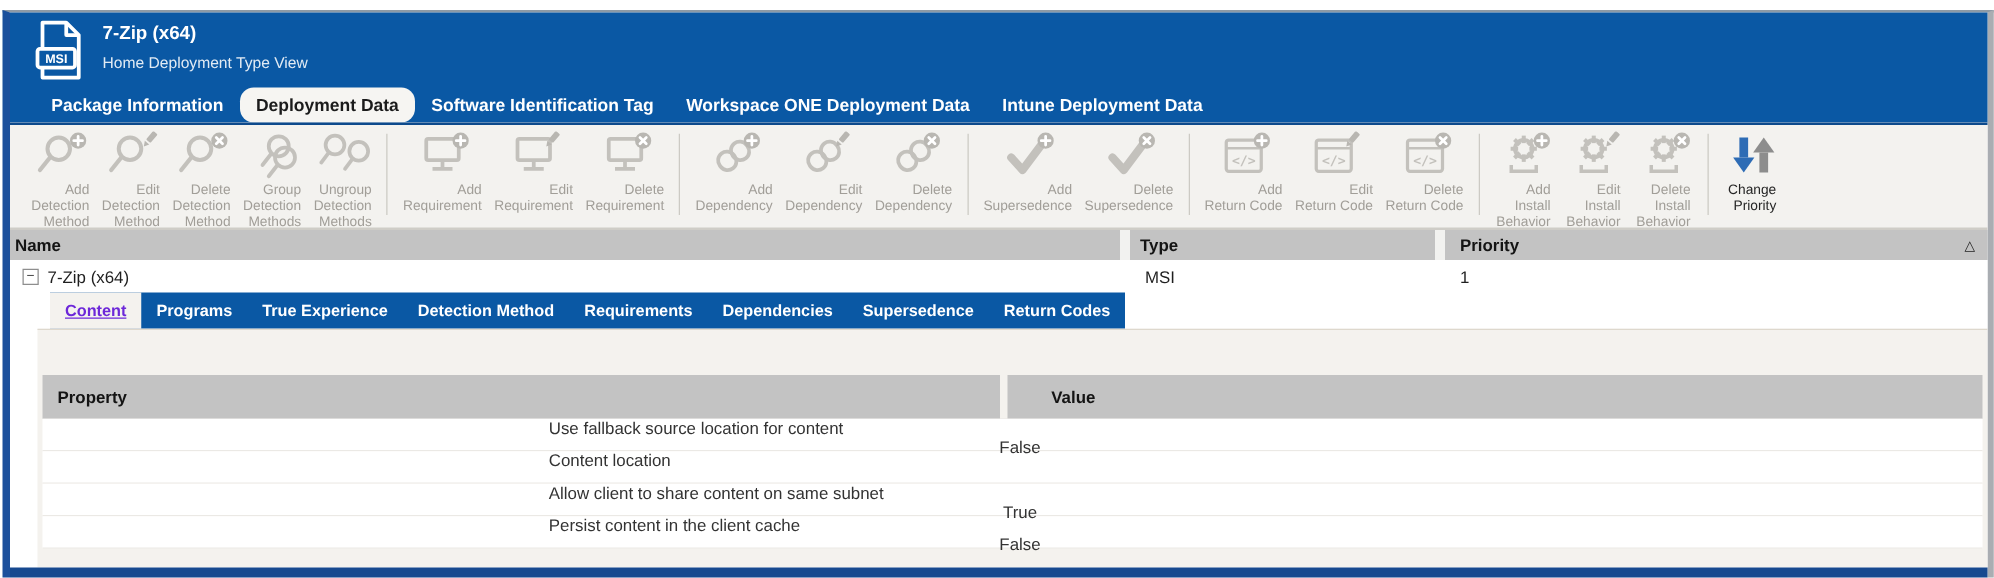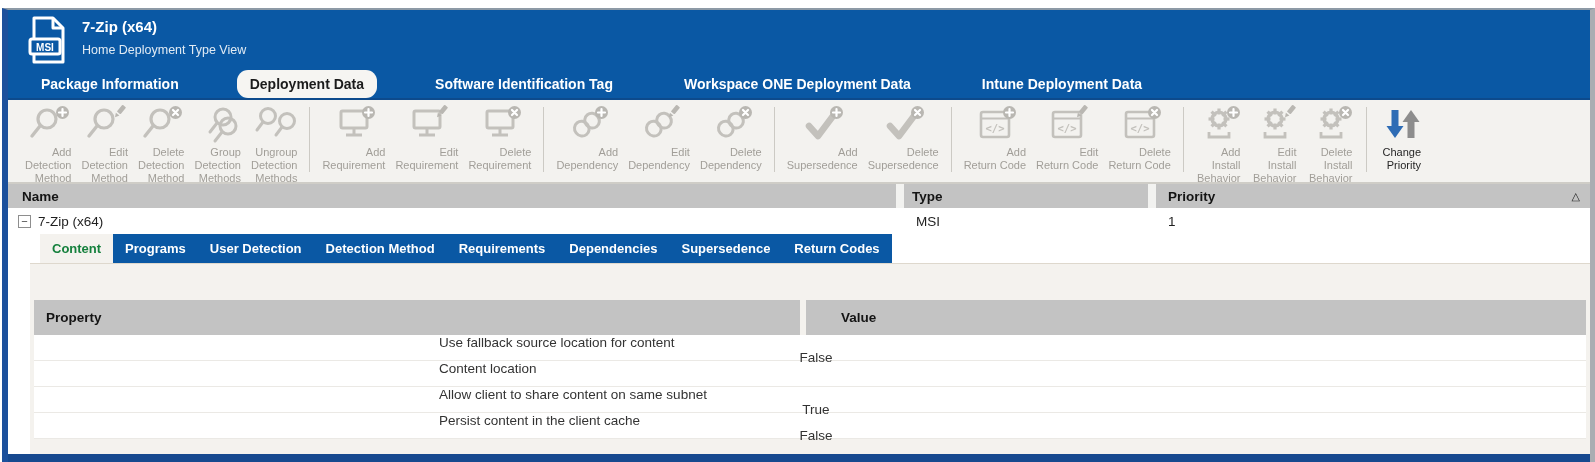--- a/index.html
+++ b/index.html
@@ -7,57 +7,57 @@
   *{box-sizing:border-box;}
   .window{position:absolute;top:8px;left:2px;width:1593px;height:454px;
     border-top:2px solid #8d9aa6;border-left:6px solid #1c509c;border-right:5px solid #a9adb2;
     background:#fff;display:flex;flex-direction:column;}
   
   .header{height:88px;background:#0a58a4;padding:6px 0 0 20px;flex:none;}
   .title-row{display:flex;align-items:flex-start;gap:14px;height:52px;}
   .titles{display:flex;flex-direction:column;padding-top:2px;}
   .win-title{color:#fff;font-weight:bold;font-size:15px;}
   .win-subtitle{color:rgba(255,255,255,.88);font-size:12.5px;margin-top:8px;}
-  .main-tabs{display:flex;margin-top:2px;height:28px;gap:45px;}
+  .main-tabs{display:flex;margin-top:2px;height:28px;}
   .main-tab{display:flex;align-items:center;padding:0 13px;color:#fff;font-weight:bold;
     font-size:14px;cursor:default;}
   .main-tab.active{background:#f6f5f2;color:#1b1b1b;border-radius:11px;}
   
   .toolbar{height:86px;background:#f3f2ef;border-top:2px solid #0d4a8c;
     border-bottom:2px solid #cfcdc7;display:flex;align-items:flex-start;
     padding:5px 0 0 12px;flex:none;overflow:hidden;}
   .tb-btn{display:flex;flex-direction:column;align-items:center;min-width:56px;
     padding:0 5px;cursor:default;}
   .tb-btn .ticon{width:44px;height:40px;flex:none;}
   .tb-btn .lbl{white-space:pre-line;font-size:11px;line-height:1.18;text-align:right;
     color:#a19e98;margin-top:1px;}
   .tb-btn.enabled .lbl{color:#262626;}
   .tb-sep{width:1px;background:#cccac4;margin:2px 7px 10px 7px;align-self:stretch;flex:none;}
   
   .grid-header{height:24px;background:#c3c3c3;display:flex;align-items:center;
     font-weight:bold;font-size:13.5px;color:#141414;flex:none;}
-  .gh-name{width:888px;padding-left:14px;}
+  .gh-name{width:888px;padding-left:4px;}
   .gh-gap{width:8px;align-self:stretch;background:#f2f2f0;}
   .gh-type{width:244px;padding-left:8px;}
   .gh-priority{flex:1;display:flex;align-items:center;padding-left:12px;}
   .sort{margin-left:auto;margin-right:10px;font-size:11px;font-weight:normal;color:#222;}
   .grid-row{height:26px;background:#fff;display:flex;align-items:center;
     font-size:13.5px;color:#1f1f1f;flex:none;}
   .gr-name{width:888px;padding-left:10px;display:flex;align-items:center;gap:7px;}
   .gr-gap{width:8px;}
   .gr-type{width:244px;padding-left:12px;}
   .gr-priority{flex:1;padding-left:12px;}
   .expander{width:13px;height:13px;border:1px solid #8e8e8e;background:#fff;font-size:11px;
     line-height:10px;text-align:center;color:#444;flex:none;}
   
   .subtab-row{height:29px;background:#fff;padding-left:32px;display:flex;flex:none;}
   .subtabs{display:flex;background:#0a58a4;}
   .subtab{display:flex;align-items:center;padding:0 12px;color:#fff;font-weight:bold;
     font-size:13px;cursor:default;}
-  .subtab.active{background:#f4f2ee;color:#15803d;}
+  .subtab.active{background:#f4f2ee;color:#6d28d9;text-decoration:underline;}
   
   .panel{flex:1;margin-left:22px;background:#f4f2ee;border-top:1px solid #ded8cd;
     padding:36px 4px 0 4px;overflow:hidden;}
   .prop-header{height:35px;background:#c3c3c3;display:flex;align-items:center;
     font-weight:bold;font-size:13.5px;color:#141414;}
   .ph-property{width:766px;padding-left:12px;}
   .ph-gap{width:6px;align-self:stretch;background:#f4f2ee;}
   .ph-value{flex:1;padding-left:12px;margin-left:23px;}
   .prop-row{height:26px;background:#fff;display:flex;align-items:center;font-size:13.5px;
     color:#333;border-bottom:1px solid #ebe9e5;flex-direction:column;}
@@ -389,21 +389,21 @@
 
   <div class="subtab-row">
     <div class="subtabs">
         <div class="subtab active">
           <span class="lbl">Content</span>
         </div>
         <div class="subtab">
           <span class="lbl">Programs</span>
         </div>
         <div class="subtab">
-          <span class="lbl">User Detection</span>
+          <span class="lbl">True Experience</span>
         </div>
         <div class="subtab">
           <span class="lbl">Detection Method</span>
         </div>
         <div class="subtab">
           <span class="lbl">Requirements</span>
         </div>
         <div class="subtab">
           <span class="lbl">Dependencies</span>
         </div>

